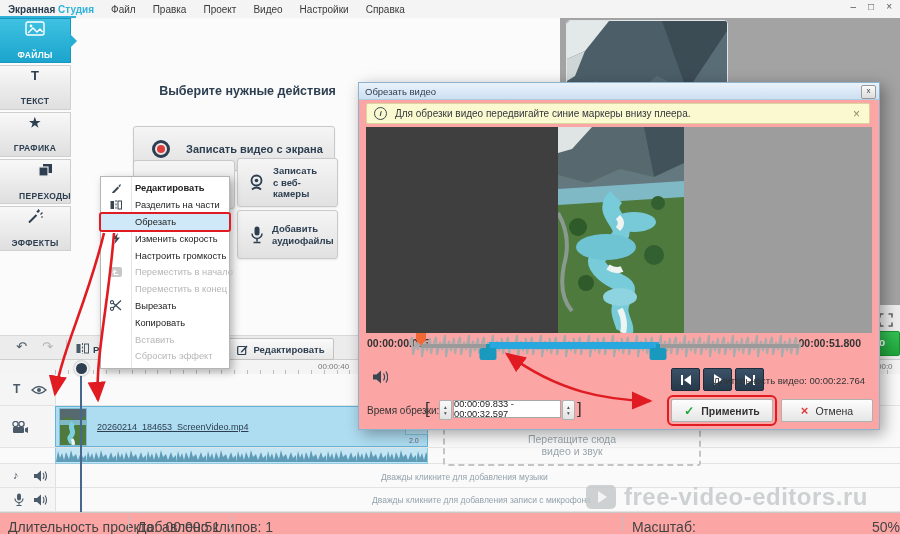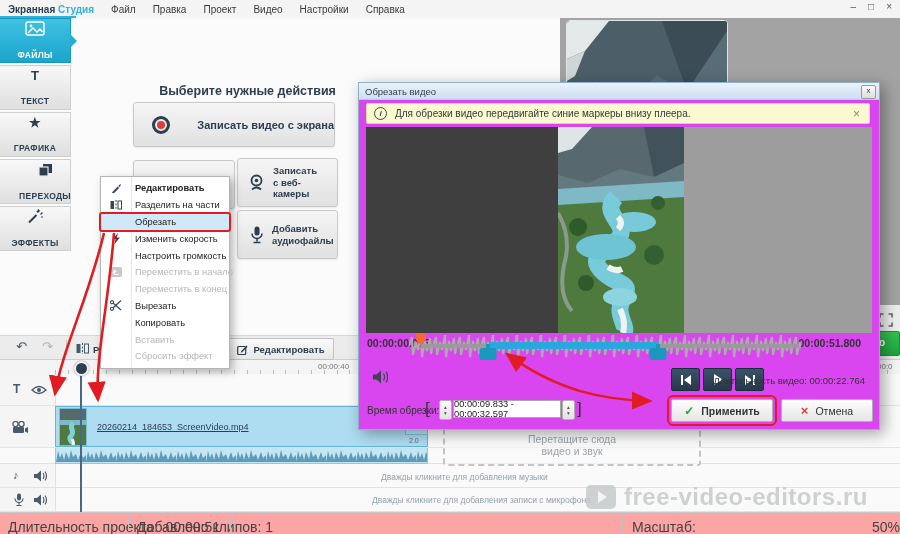--- a/index.html
+++ b/index.html
@@ -73,21 +73,21 @@
   #playhead-knob{position:absolute;left:74px;top:361px;width:11px;height:11px;border-radius:50%;
                  background:#2c3e50;border:2px solid #f0f0f0;box-shadow:0 0 2px rgba(0,0,0,.4);z-index:15;cursor:grab;}
   
   #statusbar{left:0;top:512px;width:900px;height:22px;background:#fca5a5;border-top:1px solid #c9c9c9;
              box-sizing:border-box;font-size:14px;color:#444;z-index:20;}
   .sb-sep{position:absolute;top:3px;bottom:3px;width:1px;background:#c0c0c0;}
   
   #watermark{position:absolute;left:586px;top:483px;display:flex;align-items:center;gap:8px;z-index:8;opacity:.85;}
   #watermark .wm-text{font-size:24px;font-weight:bold;color:#c6cacc;letter-spacing:.5px;}
   
-  #dialog{left:358px;top:82px;width:520px;height:346px;background:#d946ef;border:1px solid #8fb2cc;
+  #dialog{left:358px;top:82px;width:520px;height:346px;background:#fca5a5;border:1px solid #8fb2cc;
           box-shadow:4px 4px 14px rgba(0,0,0,.35);z-index:60;}
   #dlg-title{position:absolute;left:0;top:0;right:0;height:17px;background:linear-gradient(#eaf2fb,#cddff1);
              border-bottom:1px solid #b3cbdf;font-size:9.5px;color:#2f4050;display:flex;align-items:center;padding-left:6px;box-sizing:border-box;}
   #dlg-close{position:absolute;right:3px;top:2px;width:13px;height:12px;background:linear-gradient(#fbfbfb,#dcdcdc);
              border:1px solid #9a9a9a;border-radius:2px;font-size:8px;line-height:10px;text-align:center;color:#444;cursor:pointer;}
   #info-bar{position:absolute;left:7px;top:20px;width:504px;height:21px;background:#fbf9d0;border:1px solid #d9d5a0;
             border-radius:2px;display:flex;align-items:center;font-size:10px;color:#33383c;box-sizing:border-box;}
   #info-i{width:11px;height:11px;border:1.3px solid #3a4752;border-radius:50%;font-size:8px;font-weight:bold;
           line-height:11px;text-align:center;margin:0 8px 0 7px;color:#3a4752;font-style:italic;}
   #info-x{position:absolute;right:9px;font-size:12px;color:#8a8a6a;cursor:pointer;}
@@ -180,21 +180,21 @@
   <div class="side-btn" style="top:206px;">
     <svg width="16" height="15" viewBox="0 0 16 15">
       <path d="M2,13.5 L9.5,6" stroke="#2c3e50" stroke-width="2"></path>
       <path d="M11,1 v3 M9.5,2.5 h3 M13.5,5.5 l2,-2 M14,8 h2 M11,0.5 l1.5,1.5" stroke="#2c3e50" stroke-width="1.1"></path>
     </svg>
     <span>ЭФФЕКТЫ</span>
   </div>
 
   <div class="abs" style="left:110px;top:84px;width:275px;text-align:center;font-size:12.5px;font-weight:bold;color:#2c3e50;">Выберите нужные действия</div>
 
-  <div class="action-btn" style="left:133px;top:102px;width:200px;height:43px;justify-content:space-between;">
+  <div class="action-btn" style="left:133px;top:126px;width:200px;height:43px;">
     <span class="rec-ring" style="margin-left:18px;">
         <span class="rec-dot"></span>
       </span>
     <span style="margin-left:16px;font-size:11px;">Записать видео с экрана</span>
   </div>
 
   <div class="action-btn" style="left:133px;top:160px;width:100px;height:47px;"></div>
 
   <div class="action-btn" style="left:237px;top:158px;width:99px;height:47px;">
     <svg width="17" height="17" viewBox="0 0 17 17" style="margin-left:10px;flex-shrink:0;">

